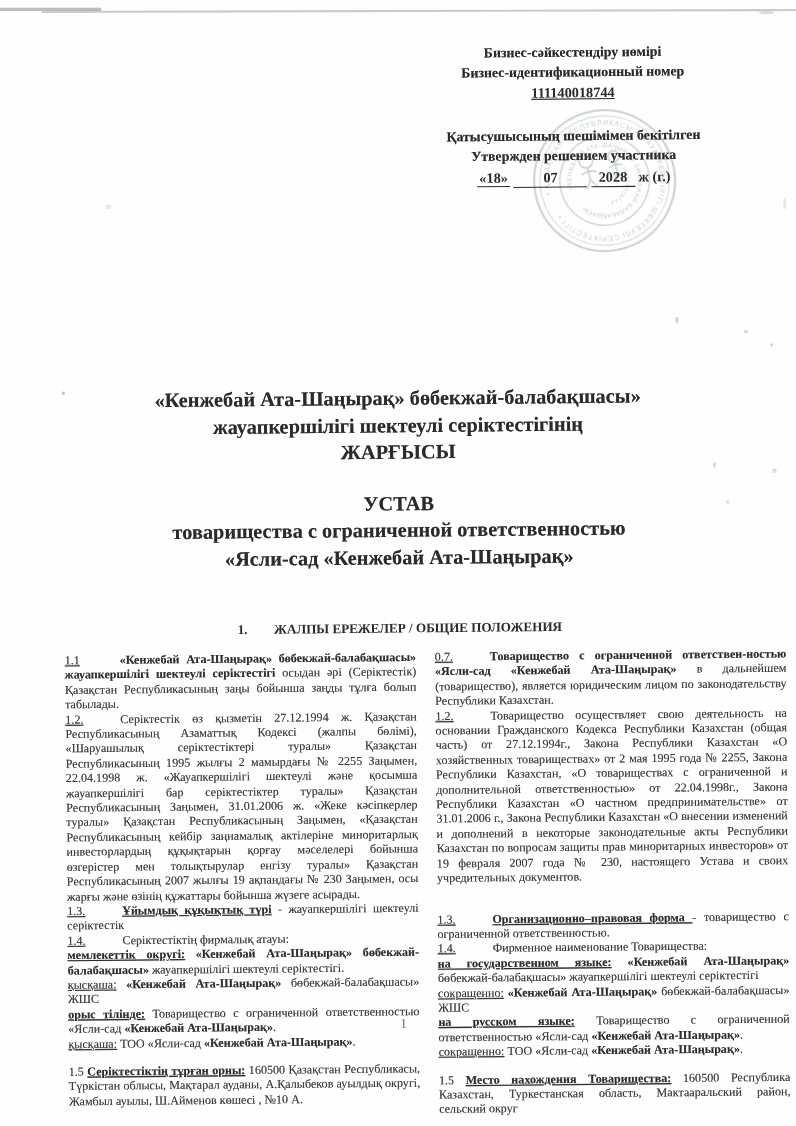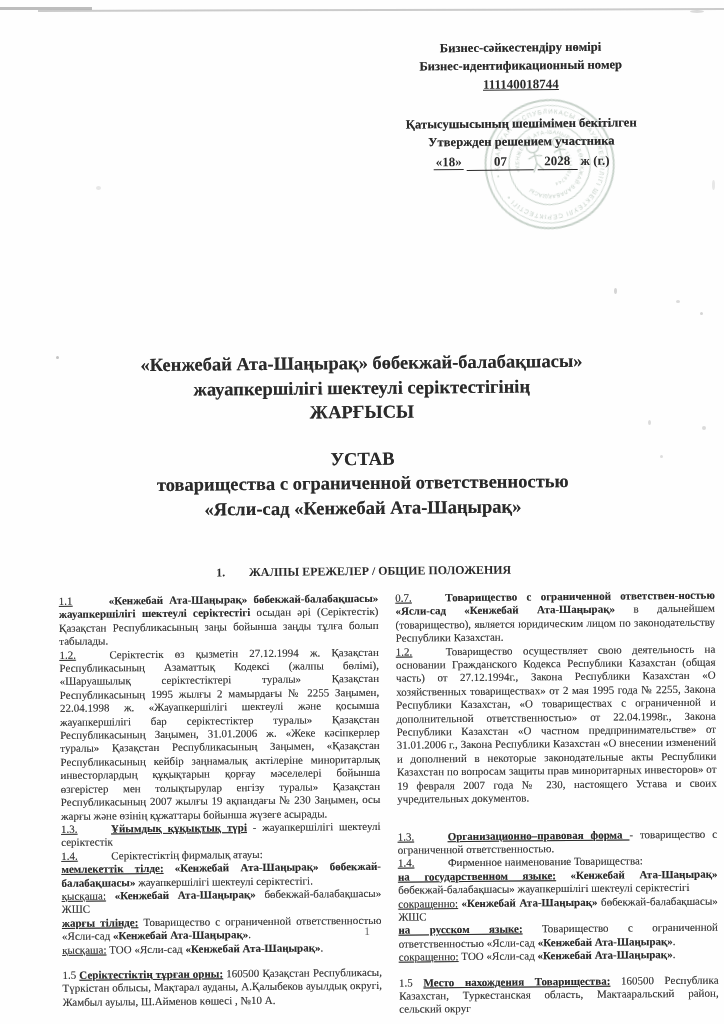--- a/index.html
+++ b/index.html
@@ -146,23 +146,23 @@
   <div class="sechead">
     <span class="secnum">1.</span><span>ЖАЛПЫ ЕРЕЖЕЛЕР / ОБЩИЕ ПОЛОЖЕНИЯ</span>
   </div>
 
   <div class="cols">
     <div class="col" id="col-left">
         <p class="para"><span class="pnum">1.1</span><span class="b">«Кенжебай Ата-Шаңырақ» бөбекжай-балабақшасы» жауапкершілігі шектеулі серіктестігі</span><span> осыдан әрі (Серіктестік) Қазақстан Республикасының заңы бойынша заңды тұлға болып табылады.</span></p>
         <p class="para"><span class="pnum">1.2.</span><span>Серіктестік өз қызметін 27.12.1994 ж. Қазақстан Республикасының Азаматтық Кодексі (жалпы бөлімі), «Шаруашылық серіктестіктері туралы» Қазақстан Республикасының 1995 жылғы 2 мамырдағы № 2255 Заңымен, 22.04.1998 ж. «Жауапкершілігі шектеулі және қосымша жауапкершілігі бар серіктестіктер туралы» Қазақстан Республикасының Заңымен, 31.01.2006 ж. «Жеке кәсіпкерлер туралы» Қазақстан Республикасының Заңымен, «Қазақстан Республикасының кейбір заңнамалық актілеріне миноритарлық инвесторлардың құқықтарын қорғау мәселелері бойынша өзгерістер мен толықтырулар енгізу туралы» Қазақстан Республикасының 2007 жылғы 19 ақпандағы № 230 Заңымен, осы жарғы және өзінің құжаттары бойынша жүзеге асырады.</span></p>
         <p class="para"><span class="pnum">1.3.</span><span class="b u">Ұйымдық құқықтық түрі</span><span> - жауапкершілігі шектеулі серіктестік</span></p>
         <p class="para"><span class="pnum">1.4.</span><span>Серіктестіктің фирмалық атауы:</span></p>
-        <p class="para"><span class="b u">мемлекеттік тілде:</span><span class="b"> «Кенжебай Ата-Шаңырақ» бөбекжай-балабақшасы»</span><span> жауапкершілігі шектеулі серіктестігі.</span></p>
+        <p class="para"><span class="b u">мемлекеттік округі:</span><span class="b"> «Кенжебай Ата-Шаңырақ» бөбекжай-балабақшасы»</span><span> жауапкершілігі шектеулі серіктестігі.</span></p>
         <p class="para"><span class="u">қысқаша:</span><span class="b"> «Кенжебай Ата-Шаңырақ»</span><span> бөбекжай-балабақшасы» ЖШС</span></p>
-        <p class="para"><span class="b u">жарғы тілінде:</span><span> Товарищество с ограниченной ответственностью «Ясли-сад </span><span class="b">«Кенжебай Ата-Шаңырақ»</span><span>.</span></p>
+        <p class="para"><span class="b u">орыс тілінде:</span><span> Товарищество с ограниченной ответственностью «Ясли-сад </span><span class="b">«Кенжебай Ата-Шаңырақ»</span><span>.</span></p>
         <p class="para"><span class="u">қысқаша:</span><span> ТОО «Ясли-сад </span><span class="b">«Кенжебай Ата-Шаңырақ»</span><span>.</span></p>
         <p class="para g1"><span>1.5 </span><span class="b u">Серіктестіктің тұрған орны:</span><span> 160500 Қазақстан Республикасы, Түркістан облысы, Мақтарал ауданы, А.Қалыбеков ауылдық округі, Жамбыл ауылы, Ш.Айменов көшесі , №10 А.</span></p>
       </div>
     <div class="col" id="col-right">
         <p class="para"><span class="pnum">0.7.</span><span class="b">Товарищество с ограниченной ответствен-ностью «Ясли-сад «Кенжебай Ата-Шаңырақ»</span><span> в дальнейшем (товарищество), является юридическим лицом по законодательству Республики Казахстан.</span></p>
         <p class="para"><span class="pnum">1.2.</span><span>Товарищество осуществляет свою деятельность на основании Гражданского Кодекса Республики Казахстан (общая часть) от 27.12.1994г., Закона Республики Казахстан «О хозяйственных товариществах» от 2 мая 1995 года № 2255, Закона Республики Казахстан, «О товариществах с ограниченной и дополнительной ответственностью» от 22.04.1998г., Закона Республики Казахстан «О частном предпринимательстве» от 31.01.2006 г., Закона Республики Казахстан «О внесении изменений и дополнений в некоторые законодательные акты Республики Казахстан по вопросам защиты прав миноритарных инвесторов» от 19 февраля 2007 года № 230, настоящего Устава и своих учредительных документов.</span></p>
         <p class="para g2"><span class="pnum">1.3.</span><span class="b u">Организационно–правовая форма </span><span>- товарищество с ограниченной ответственностью.</span></p>
         <p class="para"><span class="pnum">1.4.</span><span>Фирменное наименование Товарищества:</span></p>
         <p class="para"><span class="b u">на государственном языке:</span><span class="b"> «Кенжебай Ата-Шаңырақ»</span><span> бөбекжай-балабақшасы» жауапкершілігі шектеулі серіктестігі</span></p>
         <p class="para"><span class="u">сокращенно:</span><span class="b"> «Кенжебай Ата-Шаңырақ»</span><span> бөбекжай-балабақшасы» ЖШС</span></p>

